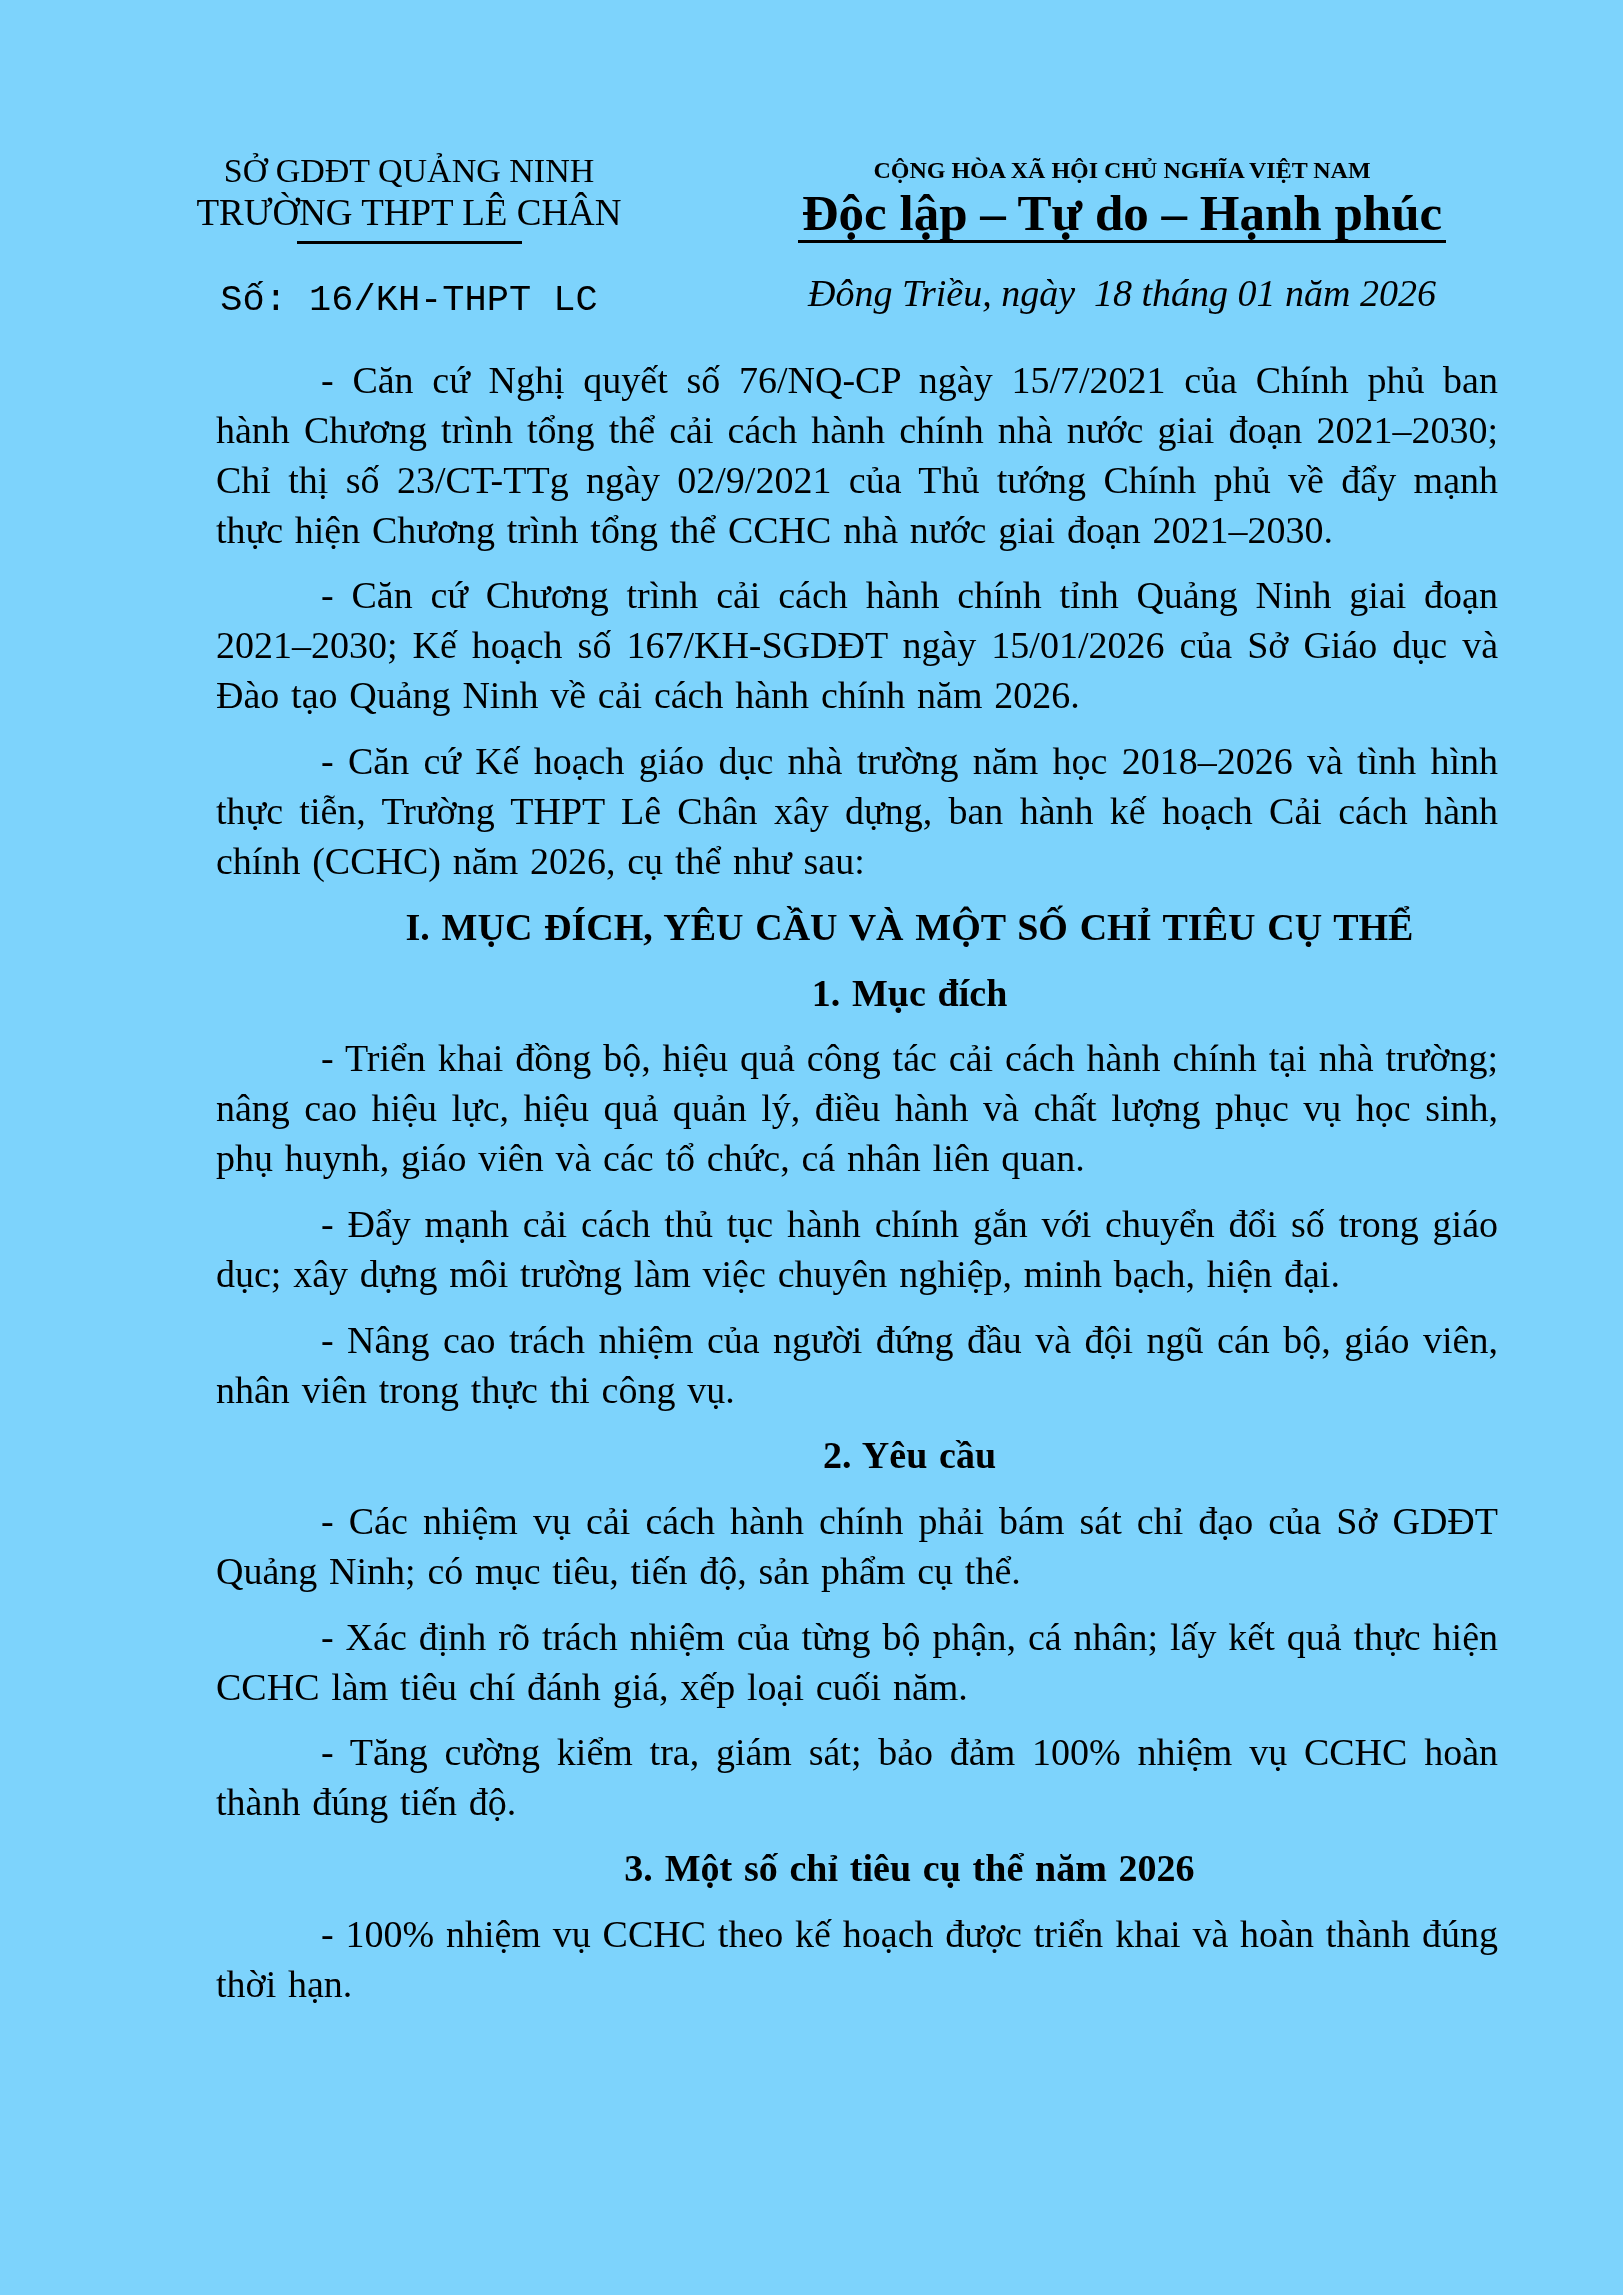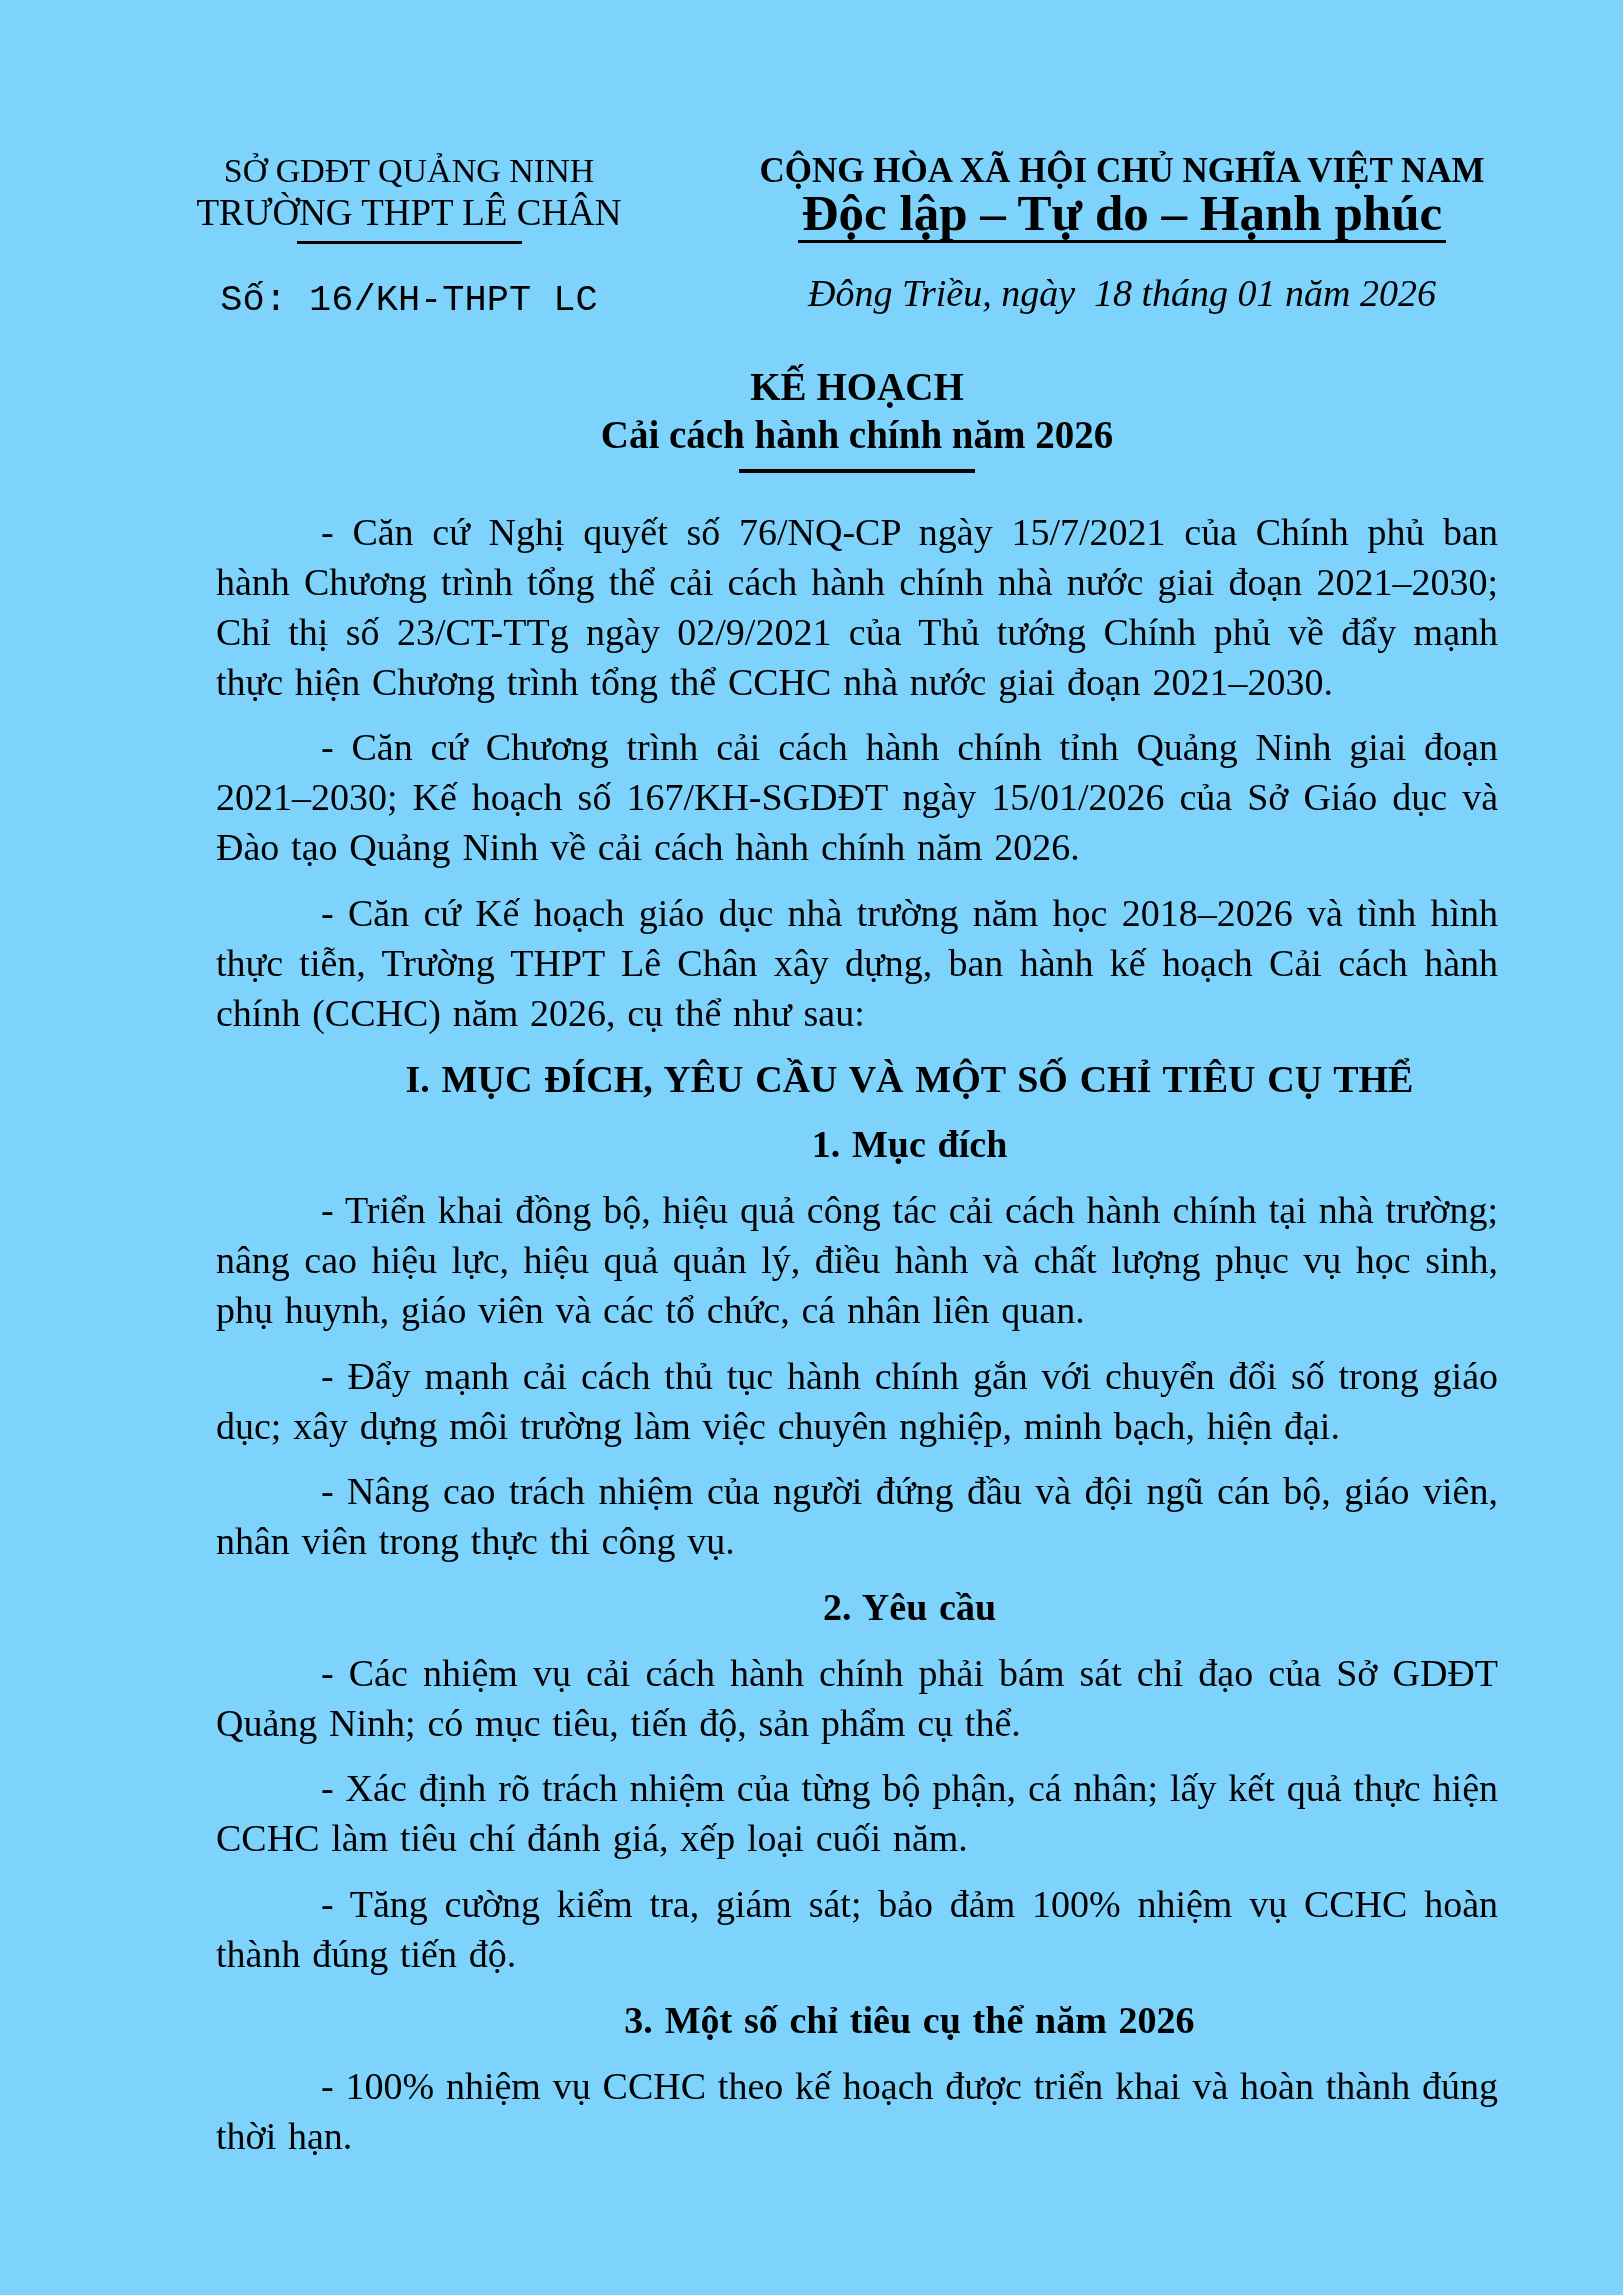--- a/index.html
+++ b/index.html
@@ -53,21 +53,21 @@
     margin: 6.5px auto 0;
   }
   .doc-number {
     font-size: 37px;
     line-height: 42px;
     margin-top: 35px;
     white-space: nowrap;
     font-family: Liberation Mono, monospace;
   }
   .country-name {
-    font-size: 35px;
+    font-size: 24px;
     font-weight: bold;
     line-height: 41px;
     white-space: nowrap;
   }
   .national-motto {
     display: inline-block;
     font-size: 51px;
     font-weight: bold;
     line-height: 43px;
     border-bottom: 3.3px solid #000;
@@ -130,25 +130,20 @@
     </div>
     <div class="header-right">
       <div class="country-name">CỘNG HÒA XÃ HỘI CHỦ NGHĨA VIỆT NAM</div>
       <div>
         <span class="national-motto">Độc lập – Tự do – Hạnh phúc</span>
       </div>
       <div class="place-date">Đông Triều, ngày  18 tháng 01 năm 2026</div>
     </div>
   </div>
 
-  <div class="title-block">
-    <div class="title-line">KẾ HOẠCH</div>
-    <div class="title-line">Cải cách hành chính năm 2026</div>
-    <div class="rule-title"></div>
-  </div>
 
   <div class="body-block">
     <p>- Căn cứ Nghị quyết số 76/NQ-CP ngày 15/7/2021 của Chính phủ ban hành Chương trình tổng thể cải cách hành chính nhà nước giai đoạn 2021–2030; Chỉ thị số 23/CT-TTg ngày 02/9/2021 của Thủ tướng Chính phủ về đẩy mạnh thực hiện Chương trình tổng thể CCHC nhà nước giai đoạn 2021–2030.</p>
     <p>- Căn cứ Chương trình cải cách hành chính tỉnh Quảng Ninh giai đoạn 2021–2030; Kế hoạch số 167/KH-SGDĐT ngày 15/01/2026 của Sở Giáo dục và Đào tạo Quảng Ninh về cải cách hành chính năm 2026.</p>
     <p>- Căn cứ Kế hoạch giáo dục nhà trường năm học 2018–2026 và tình hình thực tiễn, Trường THPT Lê Chân xây dựng, ban hành kế hoạch Cải cách hành chính (CCHC) năm 2026, cụ thể như sau:</p>
     <div class="h1">I. MỤC ĐÍCH, YÊU CẦU VÀ MỘT SỐ CHỈ TIÊU CỤ THỂ</div>
     <div class="h2">1. Mục đích</div>
     <p>- Triển khai đồng bộ, hiệu quả công tác cải cách hành chính tại nhà trường; nâng cao hiệu lực, hiệu quả quản lý, điều hành và chất lượng phục vụ học sinh, phụ huynh, giáo viên và các tổ chức, cá nhân liên quan.</p>
     <p>- Đẩy mạnh cải cách thủ tục hành chính gắn với chuyển đổi số trong giáo dục; xây dựng môi trường làm việc chuyên nghiệp, minh bạch, hiện đại.</p>
     <p>- Nâng cao trách nhiệm của người đứng đầu và đội ngũ cán bộ, giáo viên, nhân viên trong thực thi công vụ.</p>

